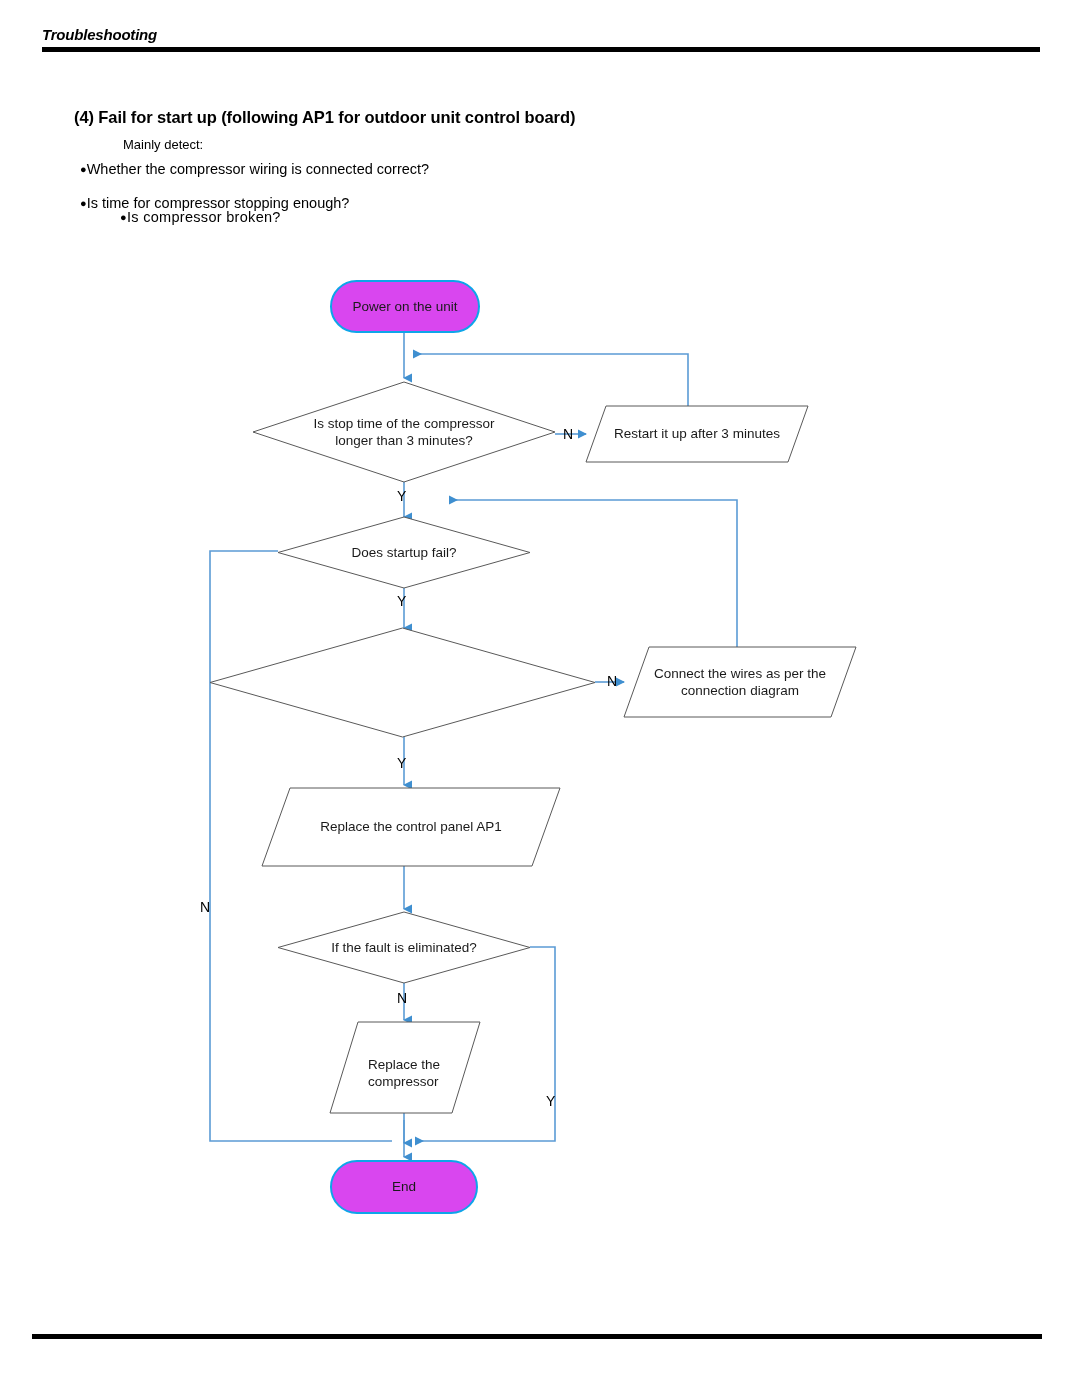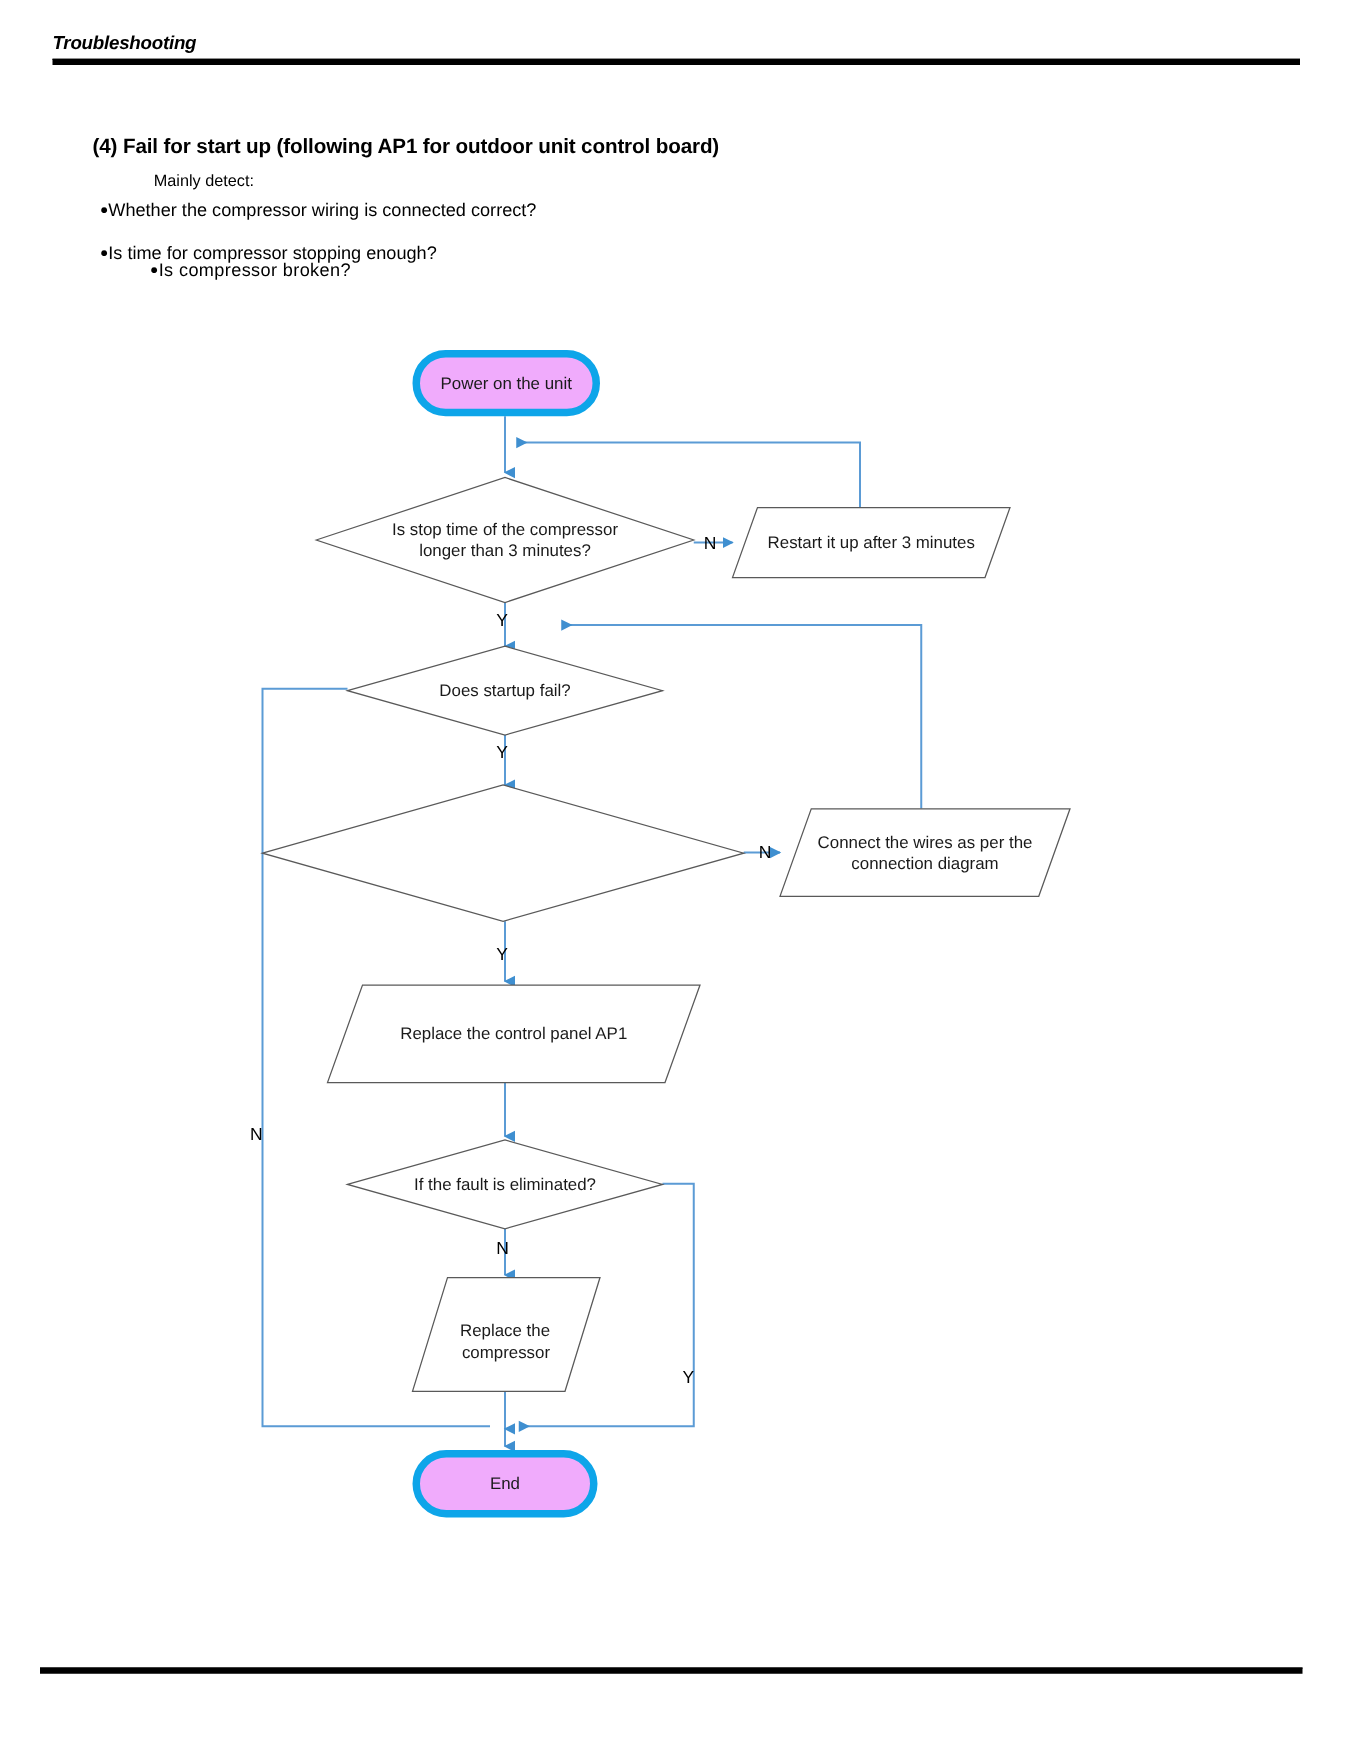--- a/index.html
+++ b/index.html
@@ -90,23 +90,23 @@
     justify-content: center;
     text-align: center;
     font-size: 13.5px;
     line-height: 1.28;
     color: #1a1a1a;
   }
   .node span { position: relative; z-index: 2; }
 
   
   .terminator {
-    border: 6px solid #0ea5e9;
+    border: 2px solid #0ea5e9;
     border-radius: 999px;
-    background: #f0abfc;
+    background: #d946ef;
   }
 
   
   .shape-svg {
     position: absolute;
     overflow: visible;
     pointer-events: none;
   }
   .shape-svg polygon {
     fill: #ffffff;
@@ -256,21 +256,21 @@
     </div>
 
     <div class="node" style="left:262px; top:788px; width:298px; height:78px;">
       <span>Replace the control panel AP1</span>
     </div>
 
     <div class="node" style="left:278px; top:912px; width:252px; height:71px;">
       <span>If the fault is eliminated?</span>
     </div>
 
-    <div class="node" style="left:330px; top:1022px; width:150px; height:102px; justify-content:flex-start; padding-left:38px; text-align:right;">
+    <div class="node" style="left:330px; top:1022px; width:150px; height:102px; justify-content:flex-start; padding-left:38px; text-align:left;">
       <span>
         <span>Replace the</span><br>
         <span>compressor</span>
       </span>
     </div>
 
     <div class="node terminator" style="left:330px; top:1160px; width:148px; height:54px;">
       <span>End</span>
     </div>
 

